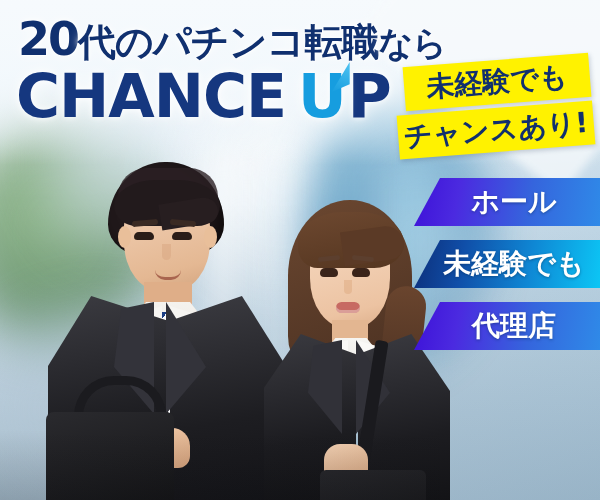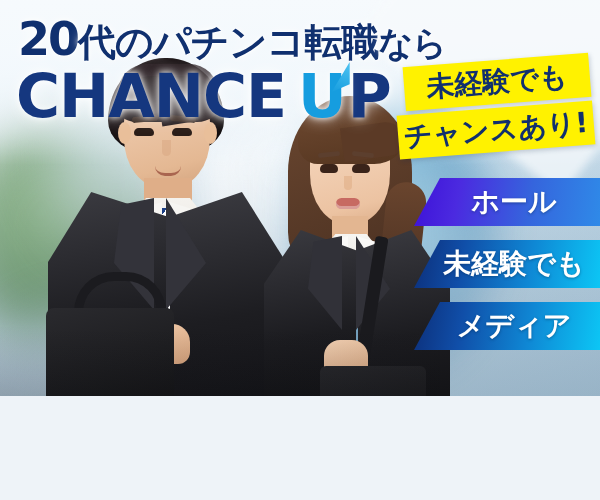--- a/index.html
+++ b/index.html
@@ -2,21 +2,21 @@
 <html><head>
 <meta charset="utf-8">
 <style>
   html,body{margin:0;padding:0;}
   body{
     width:600px;height:500px;overflow:hidden;
     font-family:"Liberation Sans","DejaVu Sans",sans-serif;
     background:#eef3f8;
   }
   .banner{
-    position:relative;width:600px;height:396px;overflow:hidden;
+    position:relative;width:600px;height:500px;overflow:hidden;
     background:#e9f0f6;
   }
 
   
   .bg{position:absolute;inset:0;overflow:hidden;}
   .bg-base{
     position:absolute;inset:0;
     background:
       linear-gradient(160deg,#f4f8fb 0%,#e6eff6 22%,#cfe0ec 45%,#bcd4e4 68%,#a9c6da 100%);
   }
@@ -252,19 +252,19 @@
       <span>チャンスあり!</span>
     </div>
 
   <div class="cats">
     <div class="cat cat-b">
         <span class="lbl">ホール</span>
       </div>
     <div class="cat cat-a">
         <span class="lbl">未経験でも</span>
       </div>
-    <div class="cat cat-a">
-        <span class="lbl">メディア</span>
+    <div class="cat cat-b">
+        <span class="lbl">代理店</span>
       </div>
   </div>
 
 
 </div>
 
 </body></html>

